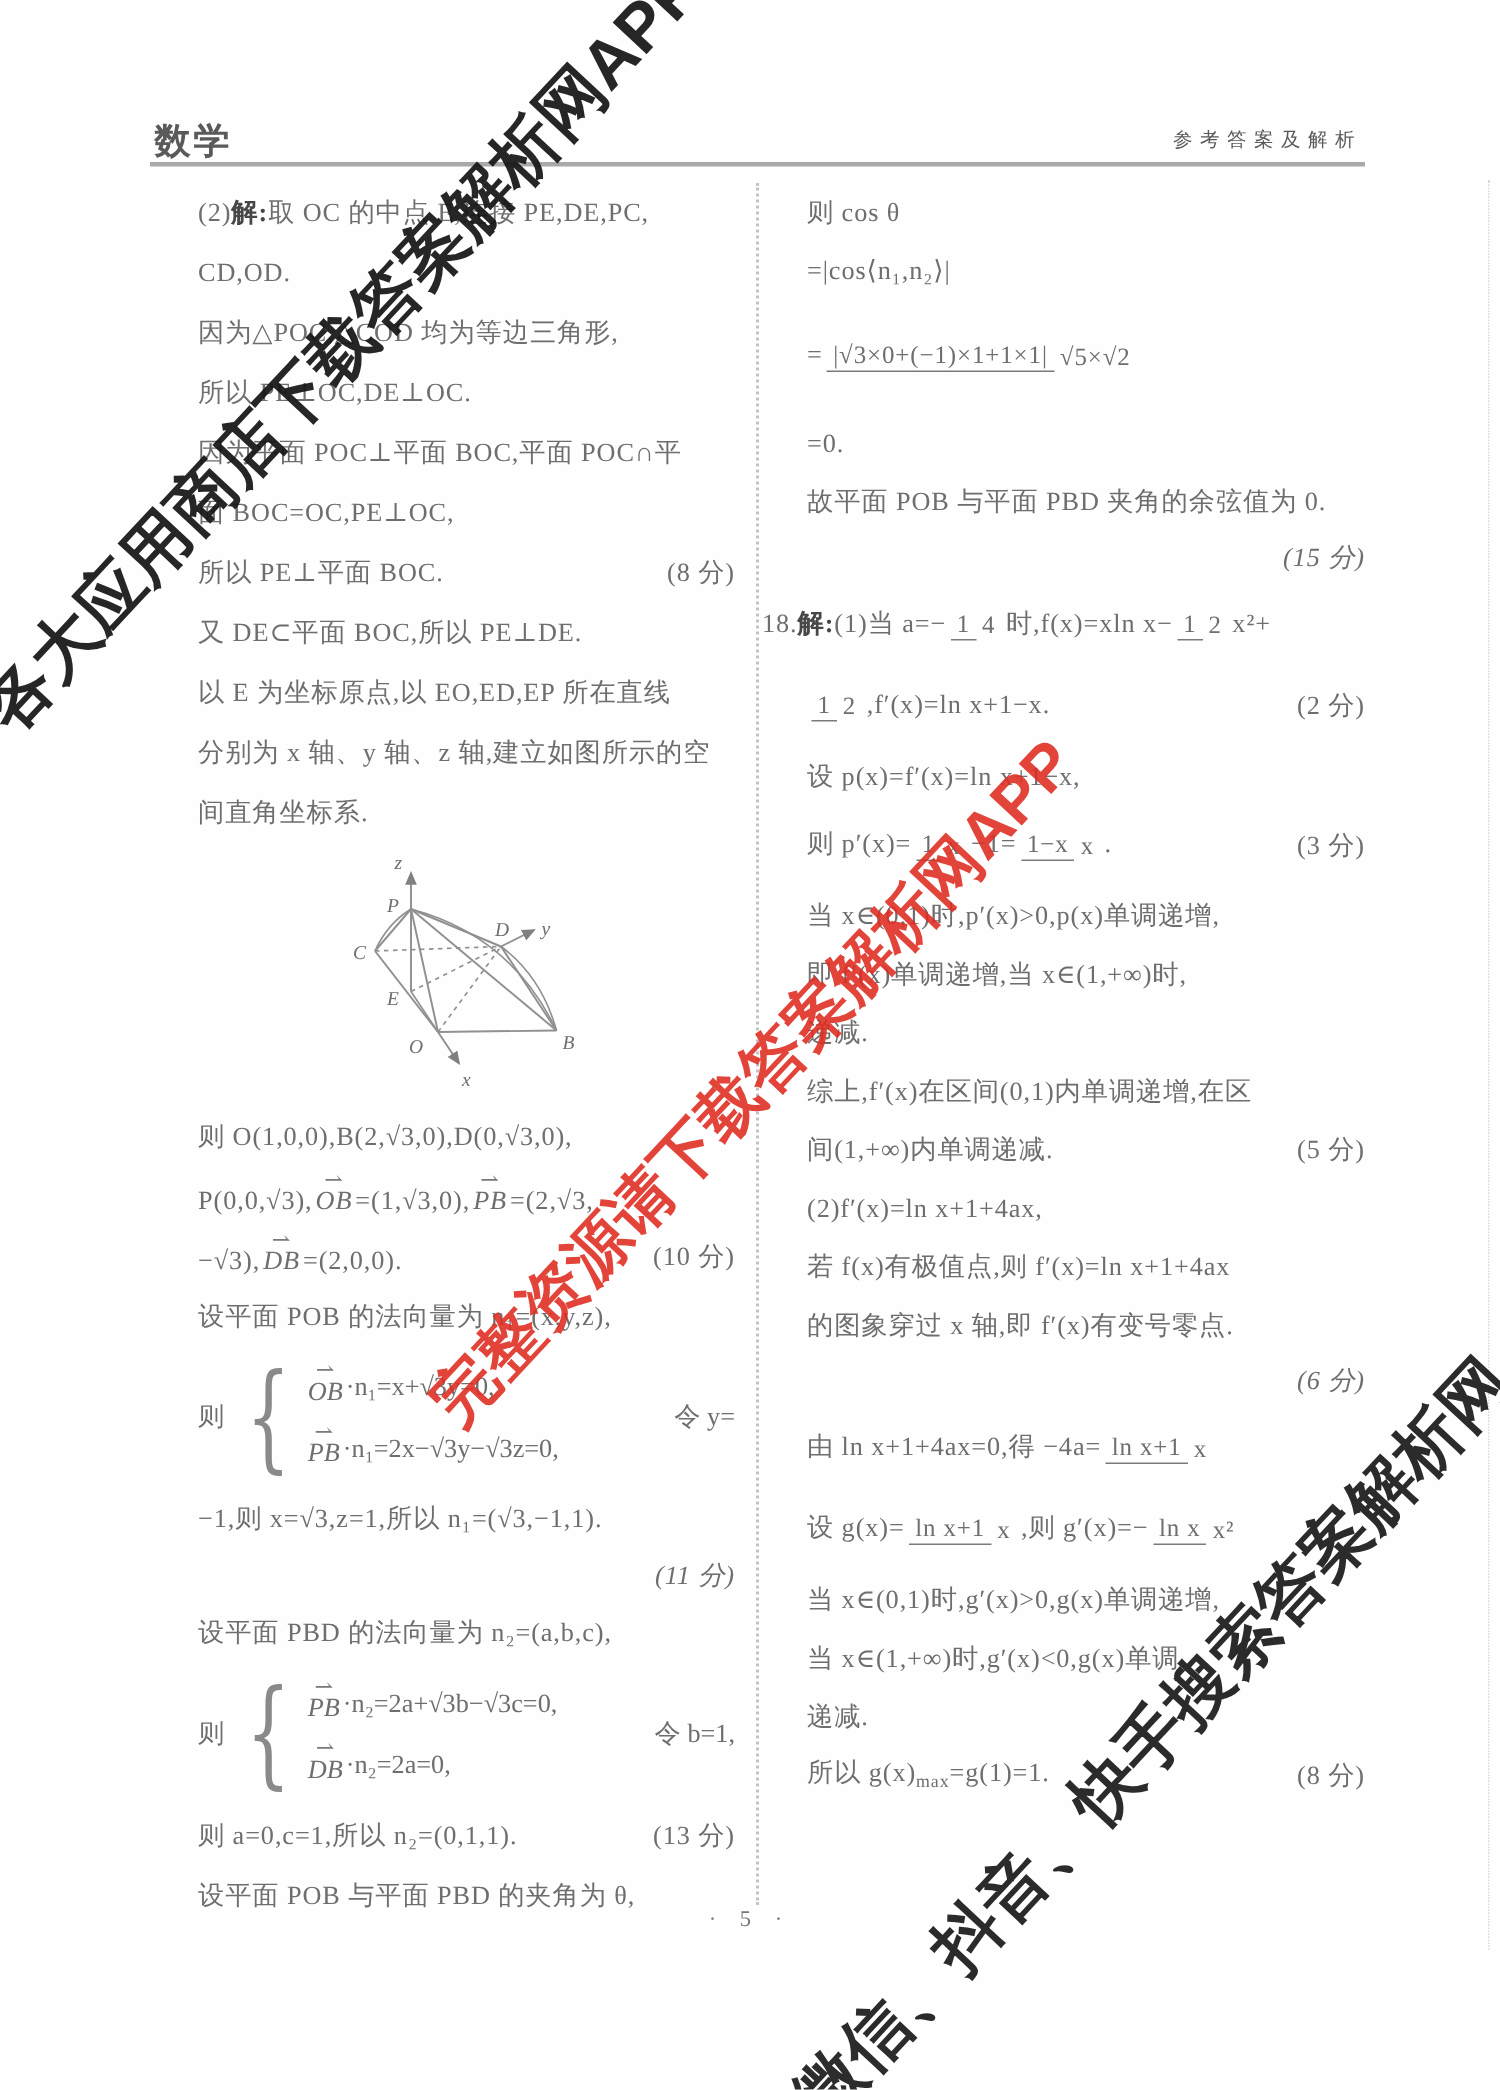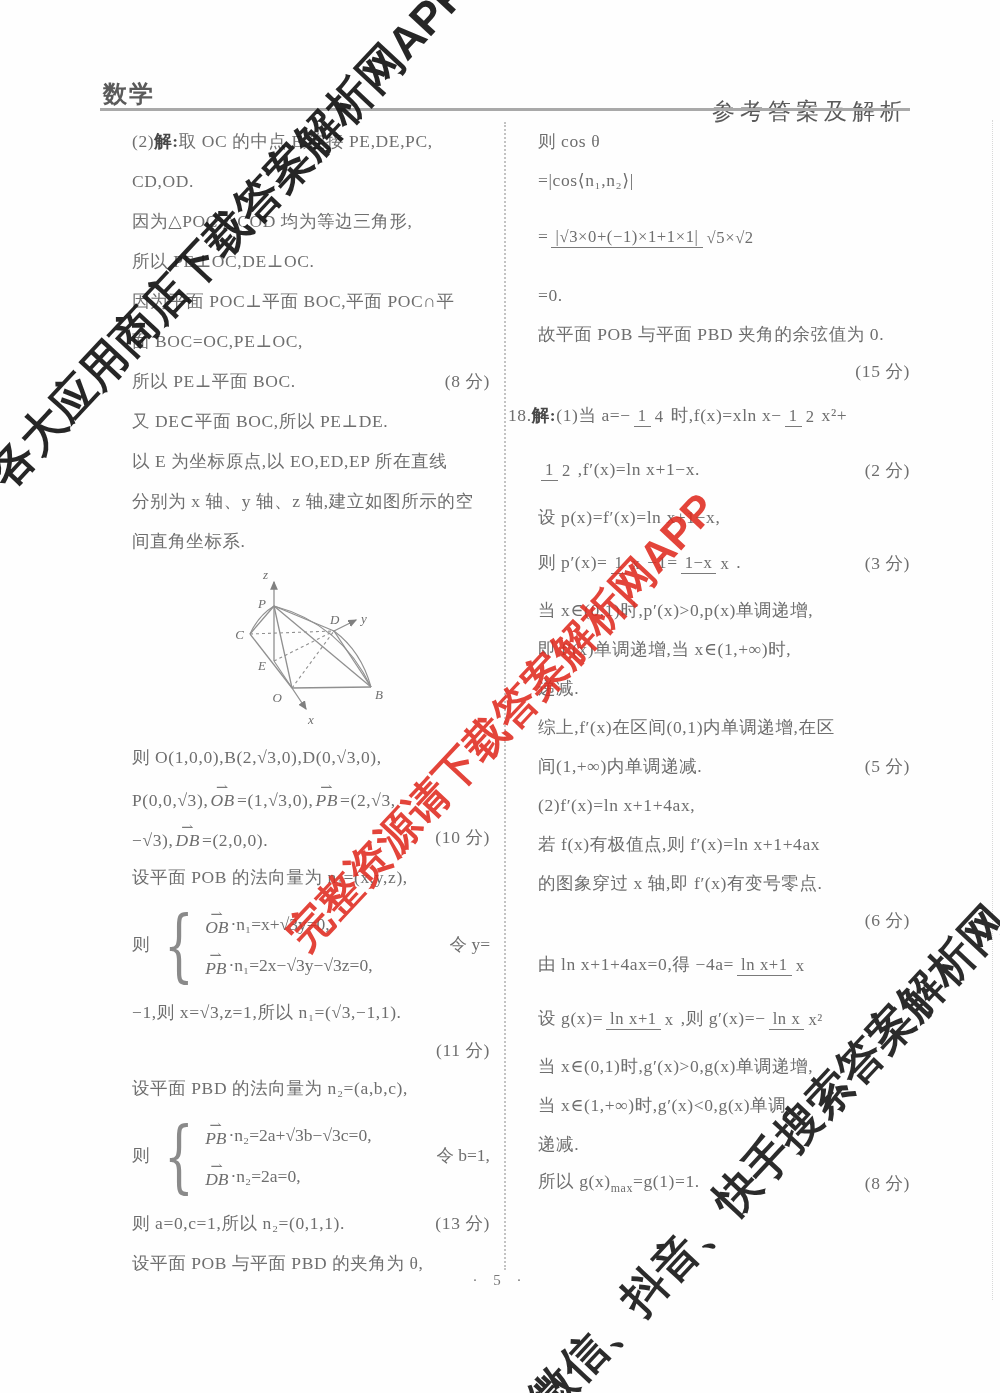--- a/index.html
+++ b/index.html
@@ -5,34 +5,34 @@
   html,body{margin:0;padding:0;}
   body{
     width:1000px;height:1393px;position:relative;overflow:hidden;
     background:#fefefe;
     font-family:"Liberation Serif","DejaVu Serif",serif;
     color:#6e6e6e;
   }
   .page{position:absolute;inset:0;}
   
   .hdr-left{position:absolute;left:103px;top:78px;font-size:24px;font-weight:bold;color:#5a5a5a;letter-spacing:2px;}
-  .hdr-right{position:absolute;right:92px;top:96px;font-size:23px;color:#5a5a5a;letter-spacing:5px;}
+  .hdr-right{position:absolute;right:92px;top:84px;font-size:13px;color:#5a5a5a;letter-spacing:5px;}
   .hdr-rule{position:absolute;left:100px;top:108px;width:810px;height:3px;background:#a9a9a9;}
   
   .col{position:absolute;top:122px;font-size:17.5px;line-height:1.25;}
   .col-left{left:132px;width:358px;}
   .col-right{left:508px;width:402px;}
   .col-divider{position:absolute;left:504px;top:122px;height:1148px;border-left:2px dotted #c3c3c3;}
   .edge-dots{position:absolute;left:992px;top:120px;height:1180px;border-left:1px dotted #d8d8d8;}
   .ln{min-height:40px;display:flex;align-items:center;letter-spacing:0.6px;}
   .col-right .ln{min-height:39px;padding-left:30px;}
   .col-right .ln.hang{padding-left:0;}
   .ln.tall{min-height:54px;}
   .ln.vtall{min-height:76px;}
-  .ln.right{justify-content:flex-end;min-height:36px;}
+  .ln.right{justify-content:flex-end;min-height:36px;font-style:italic;}
   .seg{display:inline-block;}
   .score{margin-left:auto;white-space:nowrap;}
   .bold{font-weight:bold;color:#474747;}
   
   .frac{display:inline-flex;flex-direction:row;align-items:center;vertical-align:middle;margin:0 3px;line-height:1.12;font-size:0.95em;}
   .frac .num{padding:0 4px;border-bottom:1.3px solid #7a7a7a;}
   .frac .den{padding:16px 4px;}
   
   .vec{position:relative;display:inline-block;font-style:italic;margin:0 2px;padding-top:6px;}
   .vec::before{content:"⇀";position:absolute;top:-6px;left:50%;transform:translateX(-50%);font-style:normal;font-size:0.85em;color:#7a7a7a;}

